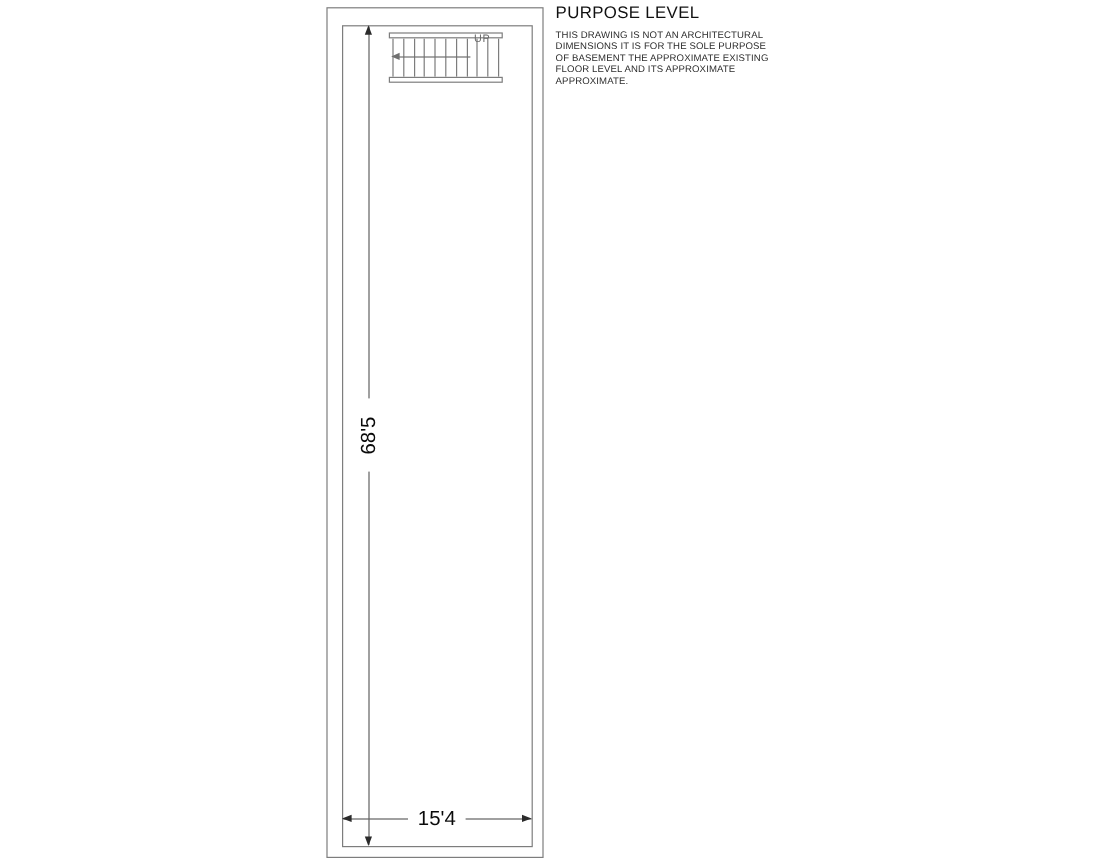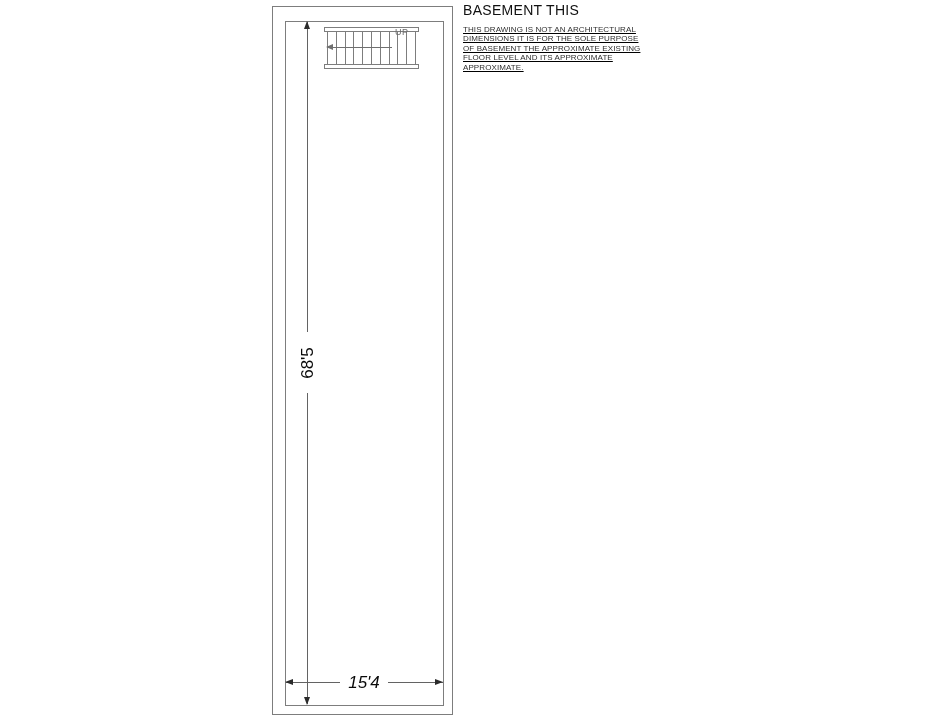--- a/index.html
+++ b/index.html
@@ -77,30 +77,29 @@
     position: absolute; font-size: 17px; line-height: 17px; color: #0a0a0a;
     white-space: nowrap; background: #ffffff; padding: 0 3px;
   }
   .dim-label.vertical {
     left: 307px; top: 363px;
     transform: translate(-50%, -50%) rotate(-90deg);
   }
   .dim-label.horizontal {
     left: 364px; top: 682px;
     transform: translate(-50%, -50%);
-    font-style: italic;
   }
 
   
   .title-block { position: absolute; left: 463px; top: 3px; width: 220px; }
   .title-line {
     font-size: 14px; line-height: 14.5px; color: #101010; letter-spacing: 0.3px;
     white-space: nowrap;
   }
-  .note-block { margin-top: 7px; text-decoration: underline; }
+  .note-block { margin-top: 7px; }
   .note-line {
     font-size: 8px; line-height: 9.5px; color: #2e2e2e; letter-spacing: 0.1px;
     white-space: nowrap;
   }
 </style>
 </head>
 <body>
 
 <div id="canvas">
 
@@ -133,21 +132,21 @@
   <div class="arrow down"></div>
   <div class="dim-label vertical">68'5</div>
 
   <div class="dim-line h-dim-left"></div>
   <div class="dim-line h-dim-right"></div>
   <div class="arrow left"></div>
   <div class="arrow right"></div>
   <div class="dim-label horizontal">15'4</div>
 
   <div class="title-block">
-    <div class="title-line">BASEMENT THIS</div>
+    <div class="title-line">PURPOSE LEVEL</div>
     <div class="note-block">
       <div class="note-line">THIS DRAWING IS NOT AN ARCHITECTURAL</div>
       <div class="note-line">DIMENSIONS IT IS FOR THE SOLE PURPOSE</div>
       <div class="note-line">OF BASEMENT THE APPROXIMATE EXISTING</div>
       <div class="note-line">FLOOR LEVEL AND ITS APPROXIMATE</div>
       <div class="note-line">APPROXIMATE.</div>
     </div>
   </div>
 
 </div>

